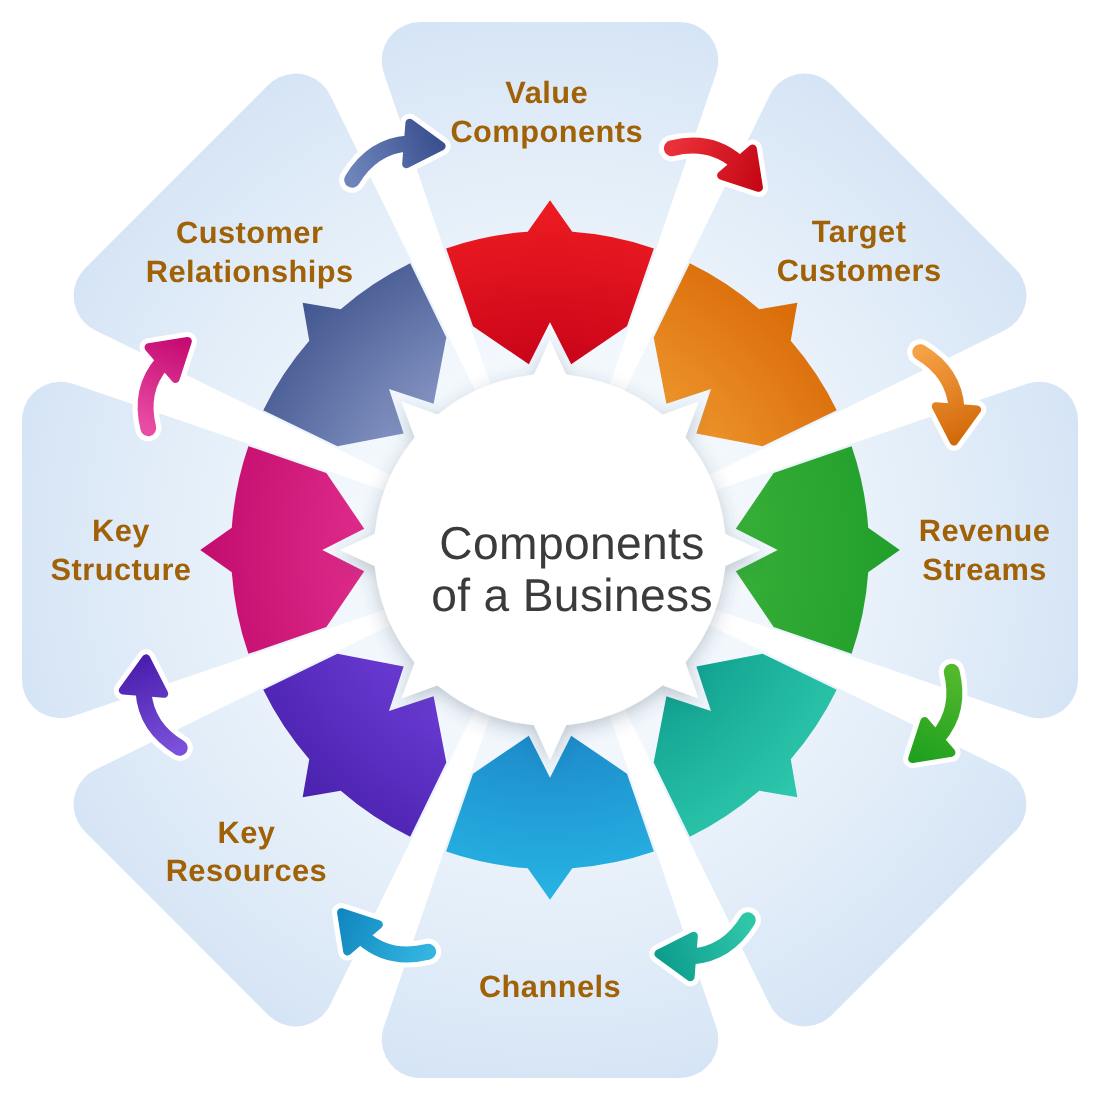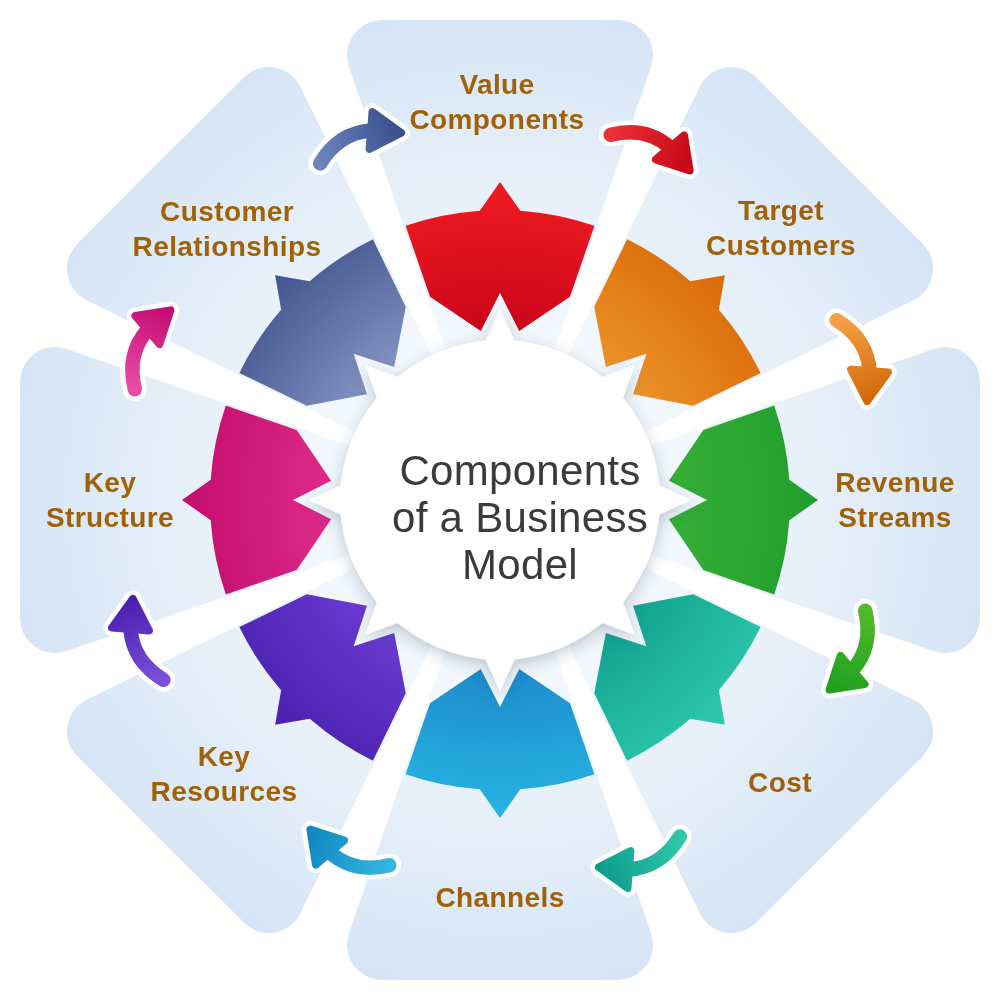--- a/index.html
+++ b/index.html
@@ -184,36 +184,34 @@
       </div>
       <div class="seg-label" style="left: 781px; top: 228px;">
         <div>Target</div>
         <div>Customers</div>
       </div>
       <div class="seg-label" style="left: 895px; top: 500px;">
         <div>Revenue</div>
         <div>Streams</div>
       </div>
       <div class="seg-label" style="left: 780px; top: 782px;">
-        <div>Cost</div>
       </div>
       <div class="seg-label" style="left: 500px; top: 897px;">
         <div>Channels</div>
       </div>
       <div class="seg-label" style="left: 224px; top: 774px;">
         <div>Key</div>
         <div>Resources</div>
       </div>
       <div class="seg-label" style="left: 110px; top: 500px;">
         <div>Key</div>
         <div>Structure</div>
       </div>
       <div class="seg-label" style="left: 227px; top: 229px; text-align: center;">
         <div>Customer</div>
         <div>Relationships</div>
       </div>
     </div>
   <div class="center-title">
     <div>Components</div>
     <div>of a Business</div>
-    <div>Model</div>
   </div>
 </div>
 
 </body></html>

